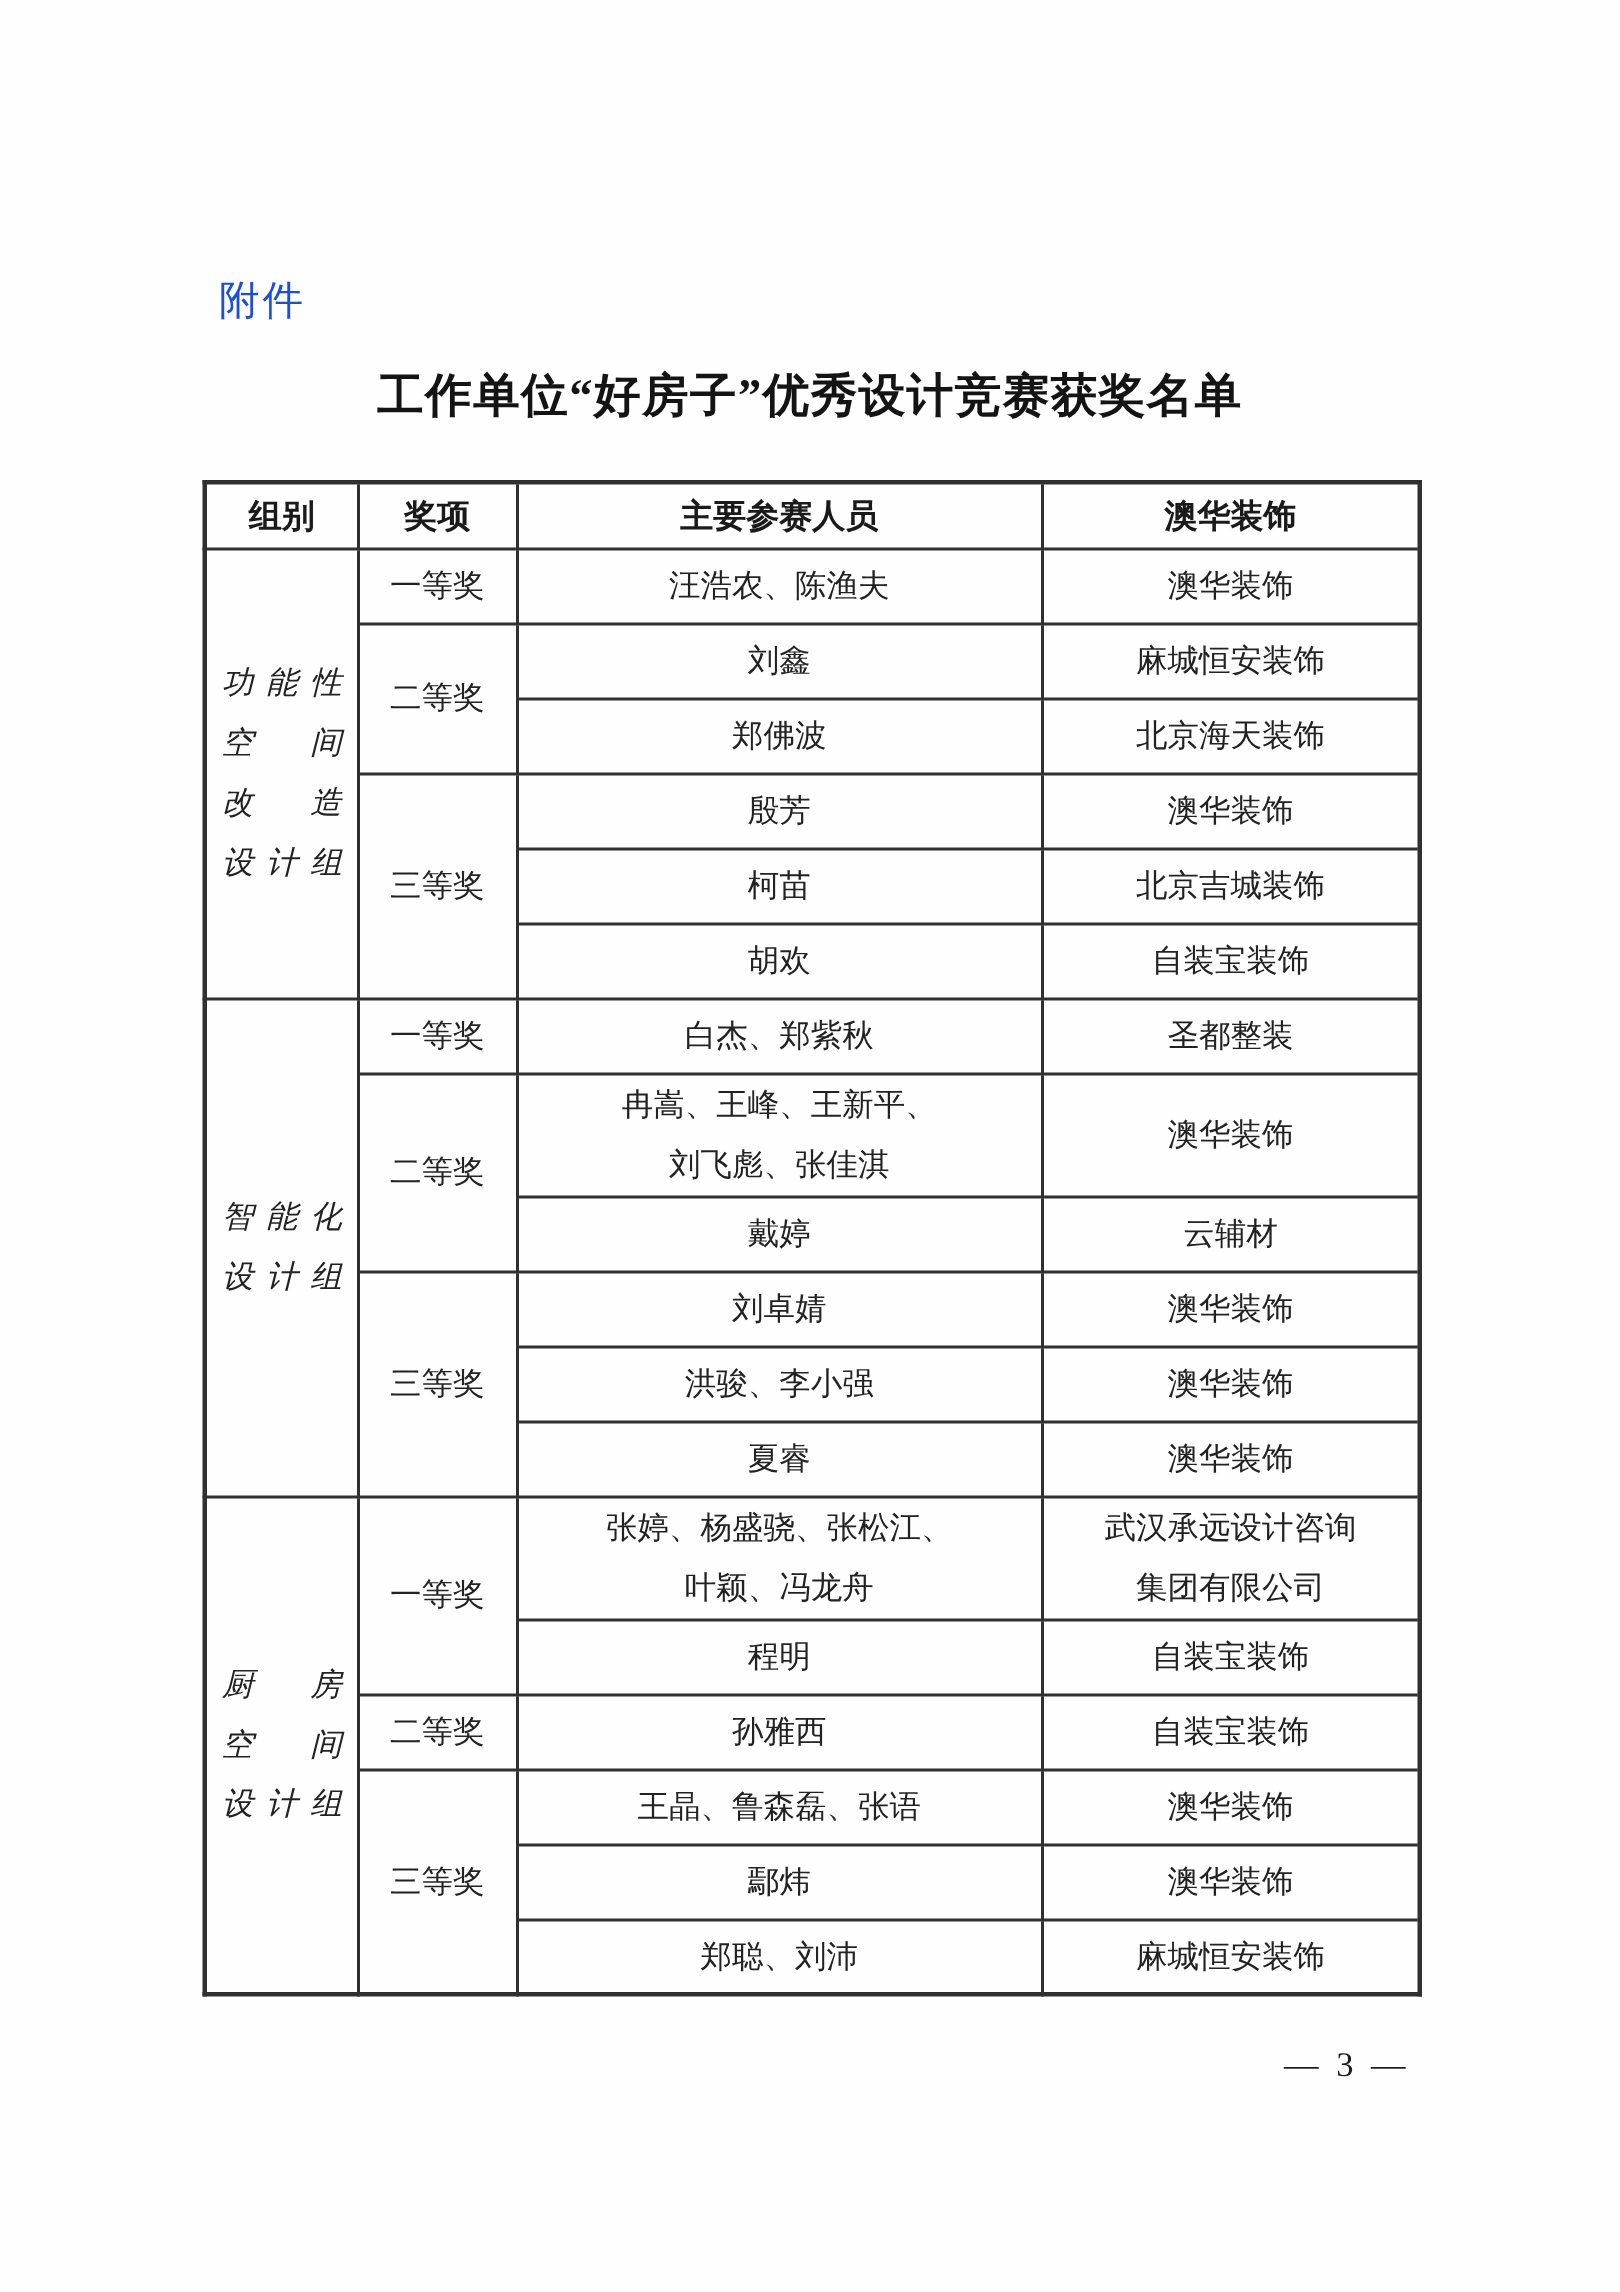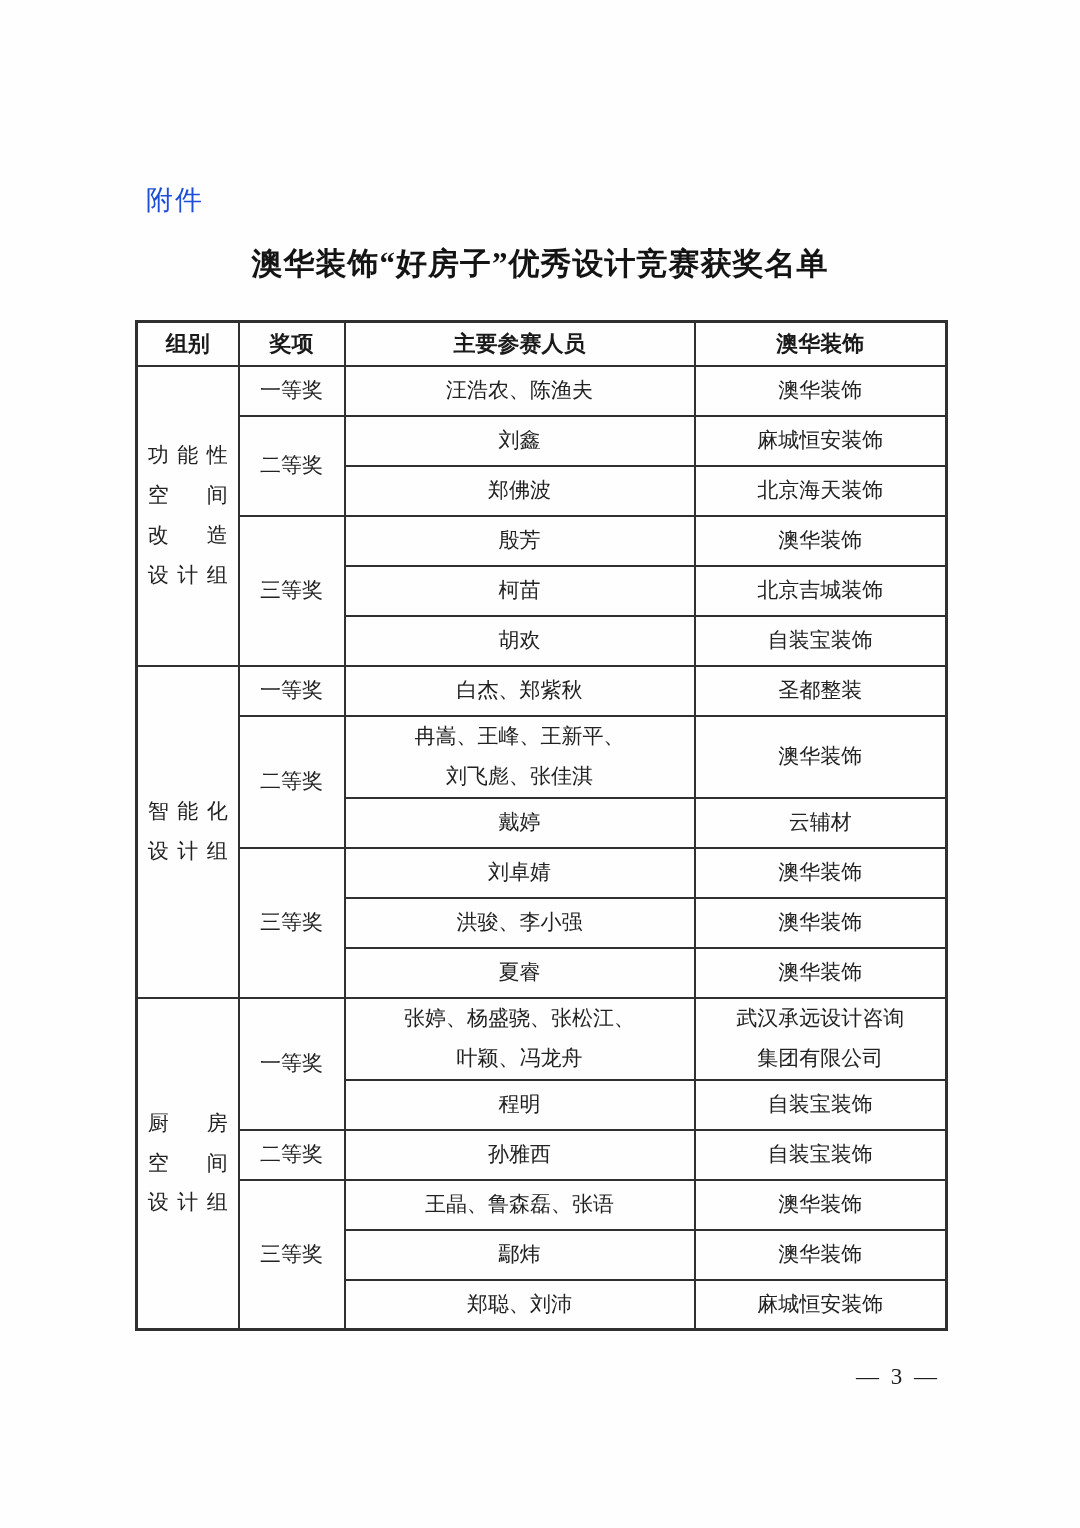--- a/index.html
+++ b/index.html
@@ -67,39 +67,40 @@
   tr.h-head { height: 42px; }
   tr.h-n   { height: 50px; }
   tr.h-t   { height: 82px; }
   .group-text {
     width: 80px;
     margin: 12px auto;
     text-align: justify;
     text-align-last: justify;
     white-space: pre-line;
     line-height: 1.9;
+    font-style: italic;
   }
   .page-number {
     position: absolute;
     top: 1364px;
     right: 140px;
     font-family: "Liberation Serif", serif;
     font-size: 23px;
     letter-spacing: 3px;
     color: #1d1d1d;
   }
 </style>
 </head>
 <body>
 
 <div class="page">
 
   <div class="attachment">附件</div>
 
-  <div class="doc-title">澳华装饰“好房子”优秀设计竞赛获奖名单</div>
+  <div class="doc-title">工作单位“好房子”优秀设计竞赛获奖名单</div>
 
   <table class="awards">
     <colgroup>
       <col style="width:102px">
       <col style="width:106px">
       <col style="width:350px">
       <col style="width:252px">
     </colgroup>
 
     <tbody>

